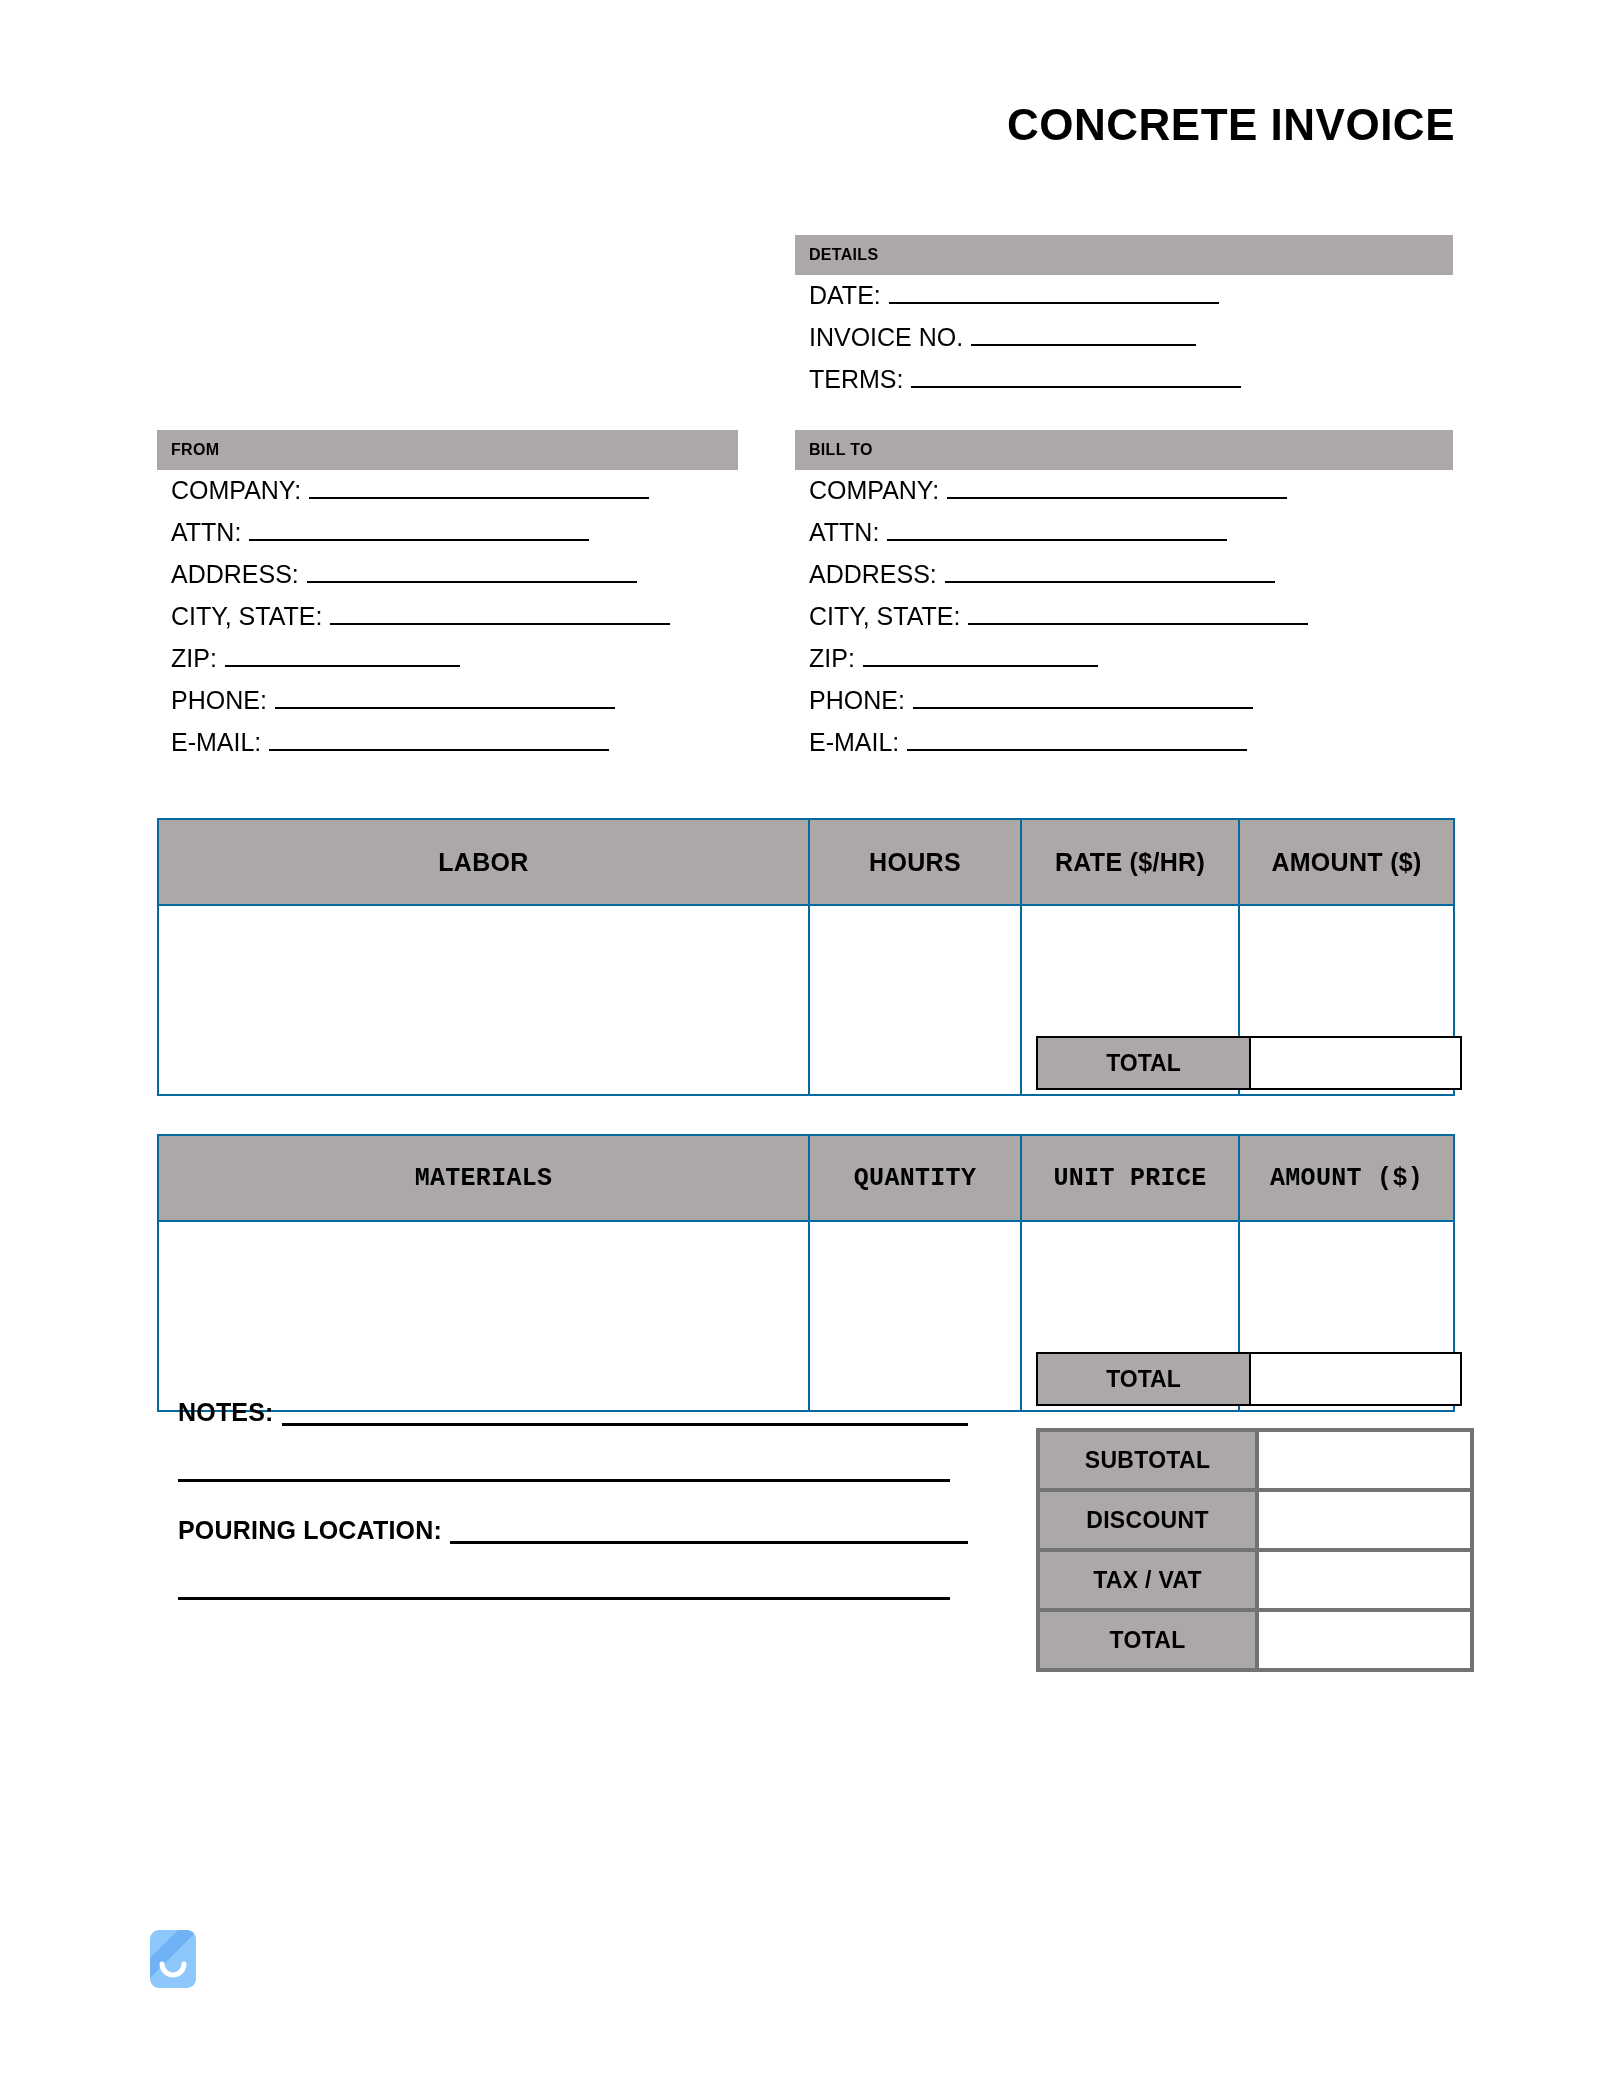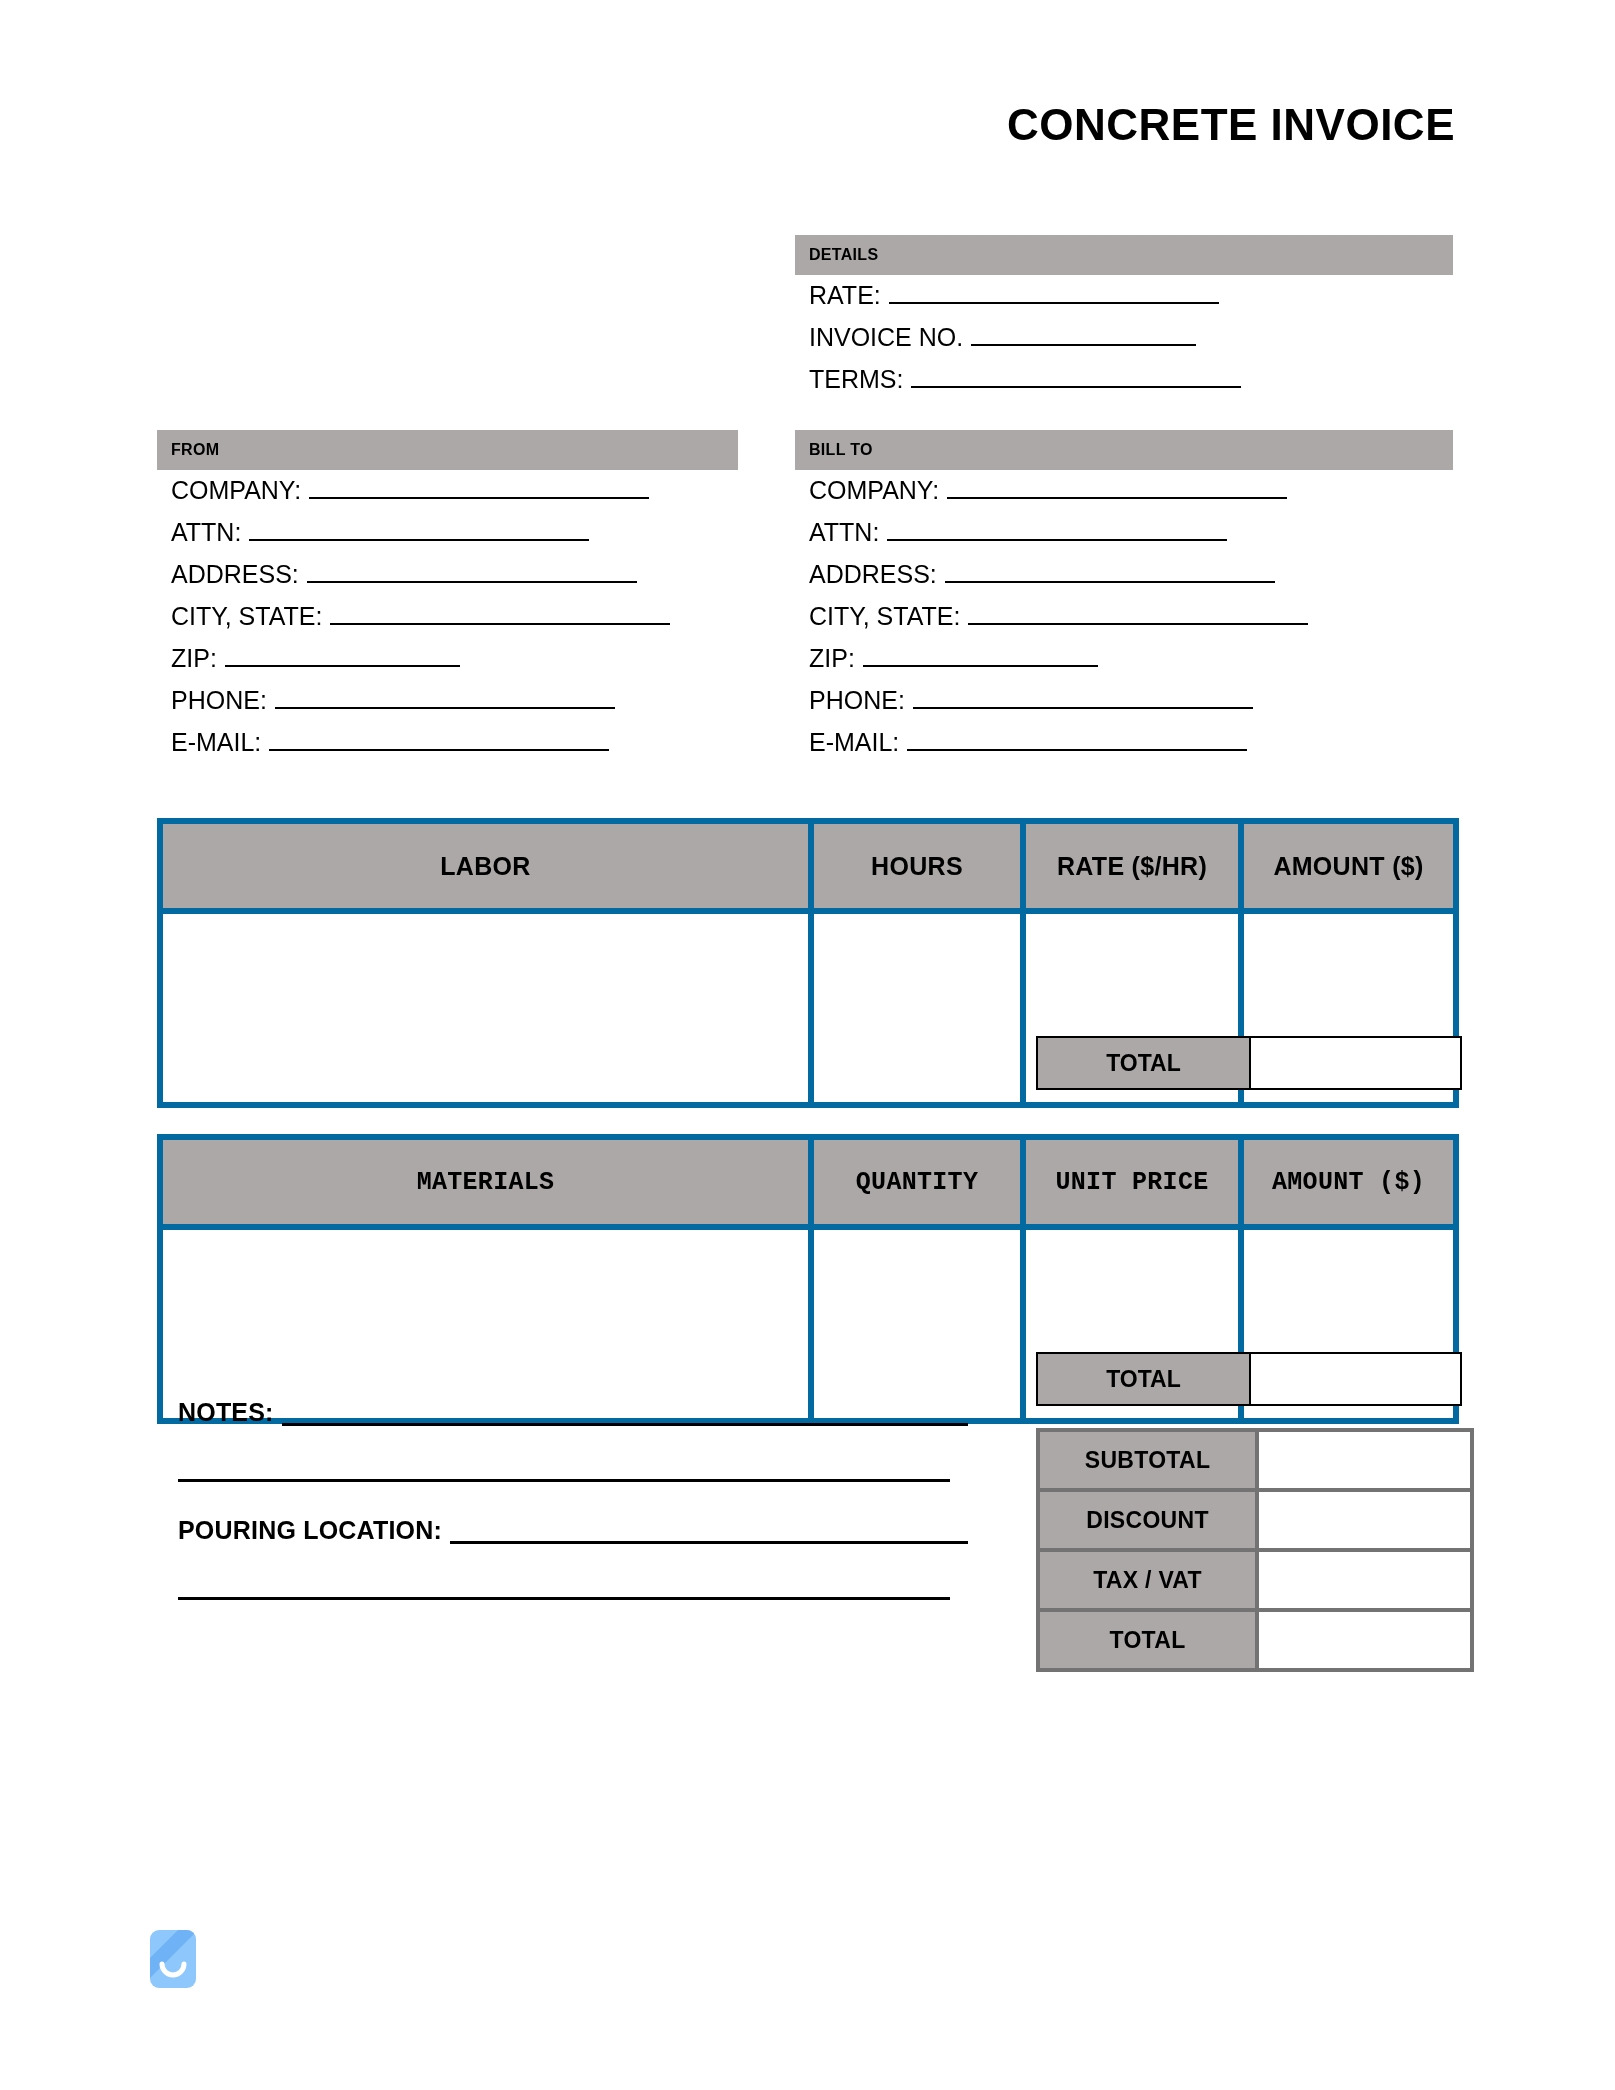--- a/index.html
+++ b/index.html
@@ -78,21 +78,21 @@
   #from-fields    { left: 157px; top: 475px; }
   #billto-fields  { left: 795px; top: 475px; }
 
   
   .itable {
     position: absolute;
     border-collapse: collapse;
     table-layout: fixed;
   }
   .itable th, .itable td {
-    border: 6px solid #0369a1;
+    border: 2px solid #0369a1;
     padding: 15px;
   }
   .itable th {
     background: #ada8a8;
     font-size: 25px;
     font-weight: bold;
     height: 54px;
     text-align: center;
     letter-spacing: 0.3px;
   }
@@ -202,21 +202,21 @@
 
 <div class="page">
 
   <div class="doc-title">CONCRETE INVOICE</div>
 
   <div class="band" id="details-band">
     <span class="band-label">DETAILS</span>
   </div>
   <div class="fields" id="details-fields">
     <div class="field-row">
-      <span class="field-label">RATE:</span>
+      <span class="field-label">DATE:</span>
       <span class="field-rule" style="width:330px"></span>
     </div>
     <div class="field-row">
       <span class="field-label">INVOICE NO.</span>
       <span class="field-rule" style="width:225px"></span>
     </div>
     <div class="field-row">
       <span class="field-label">TERMS:</span>
       <span class="field-rule" style="width:330px"></span>
     </div>

